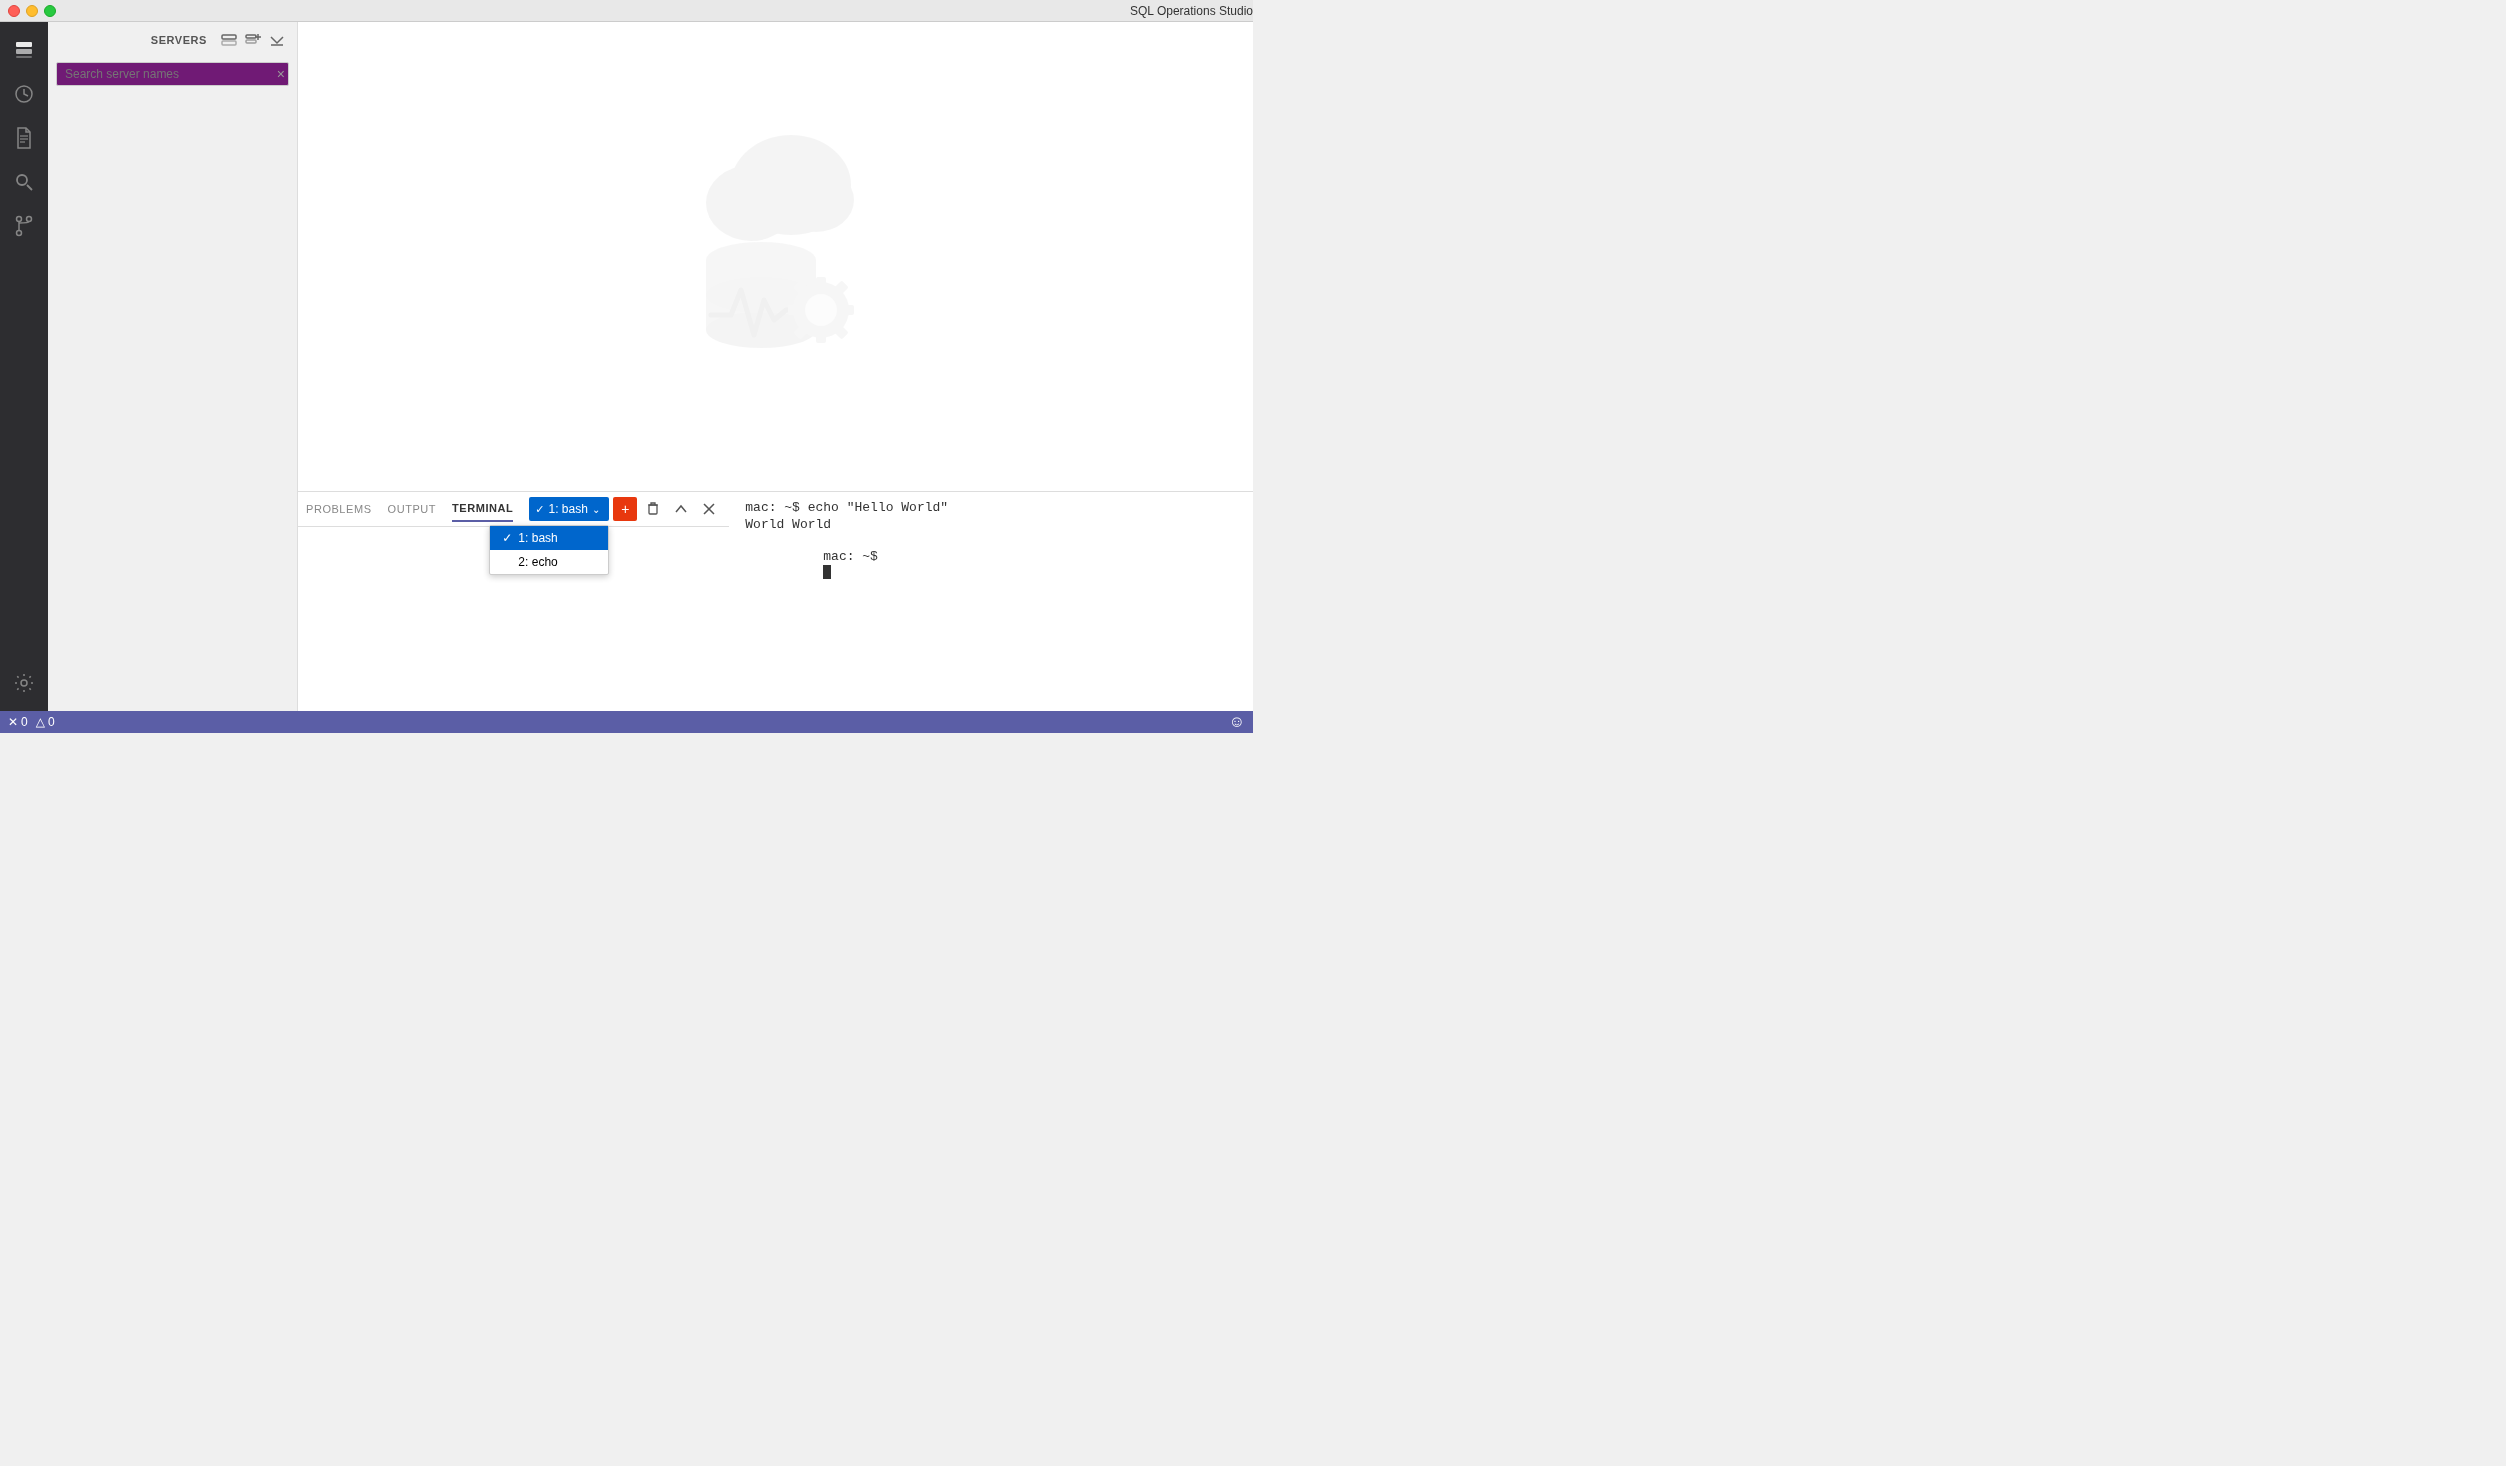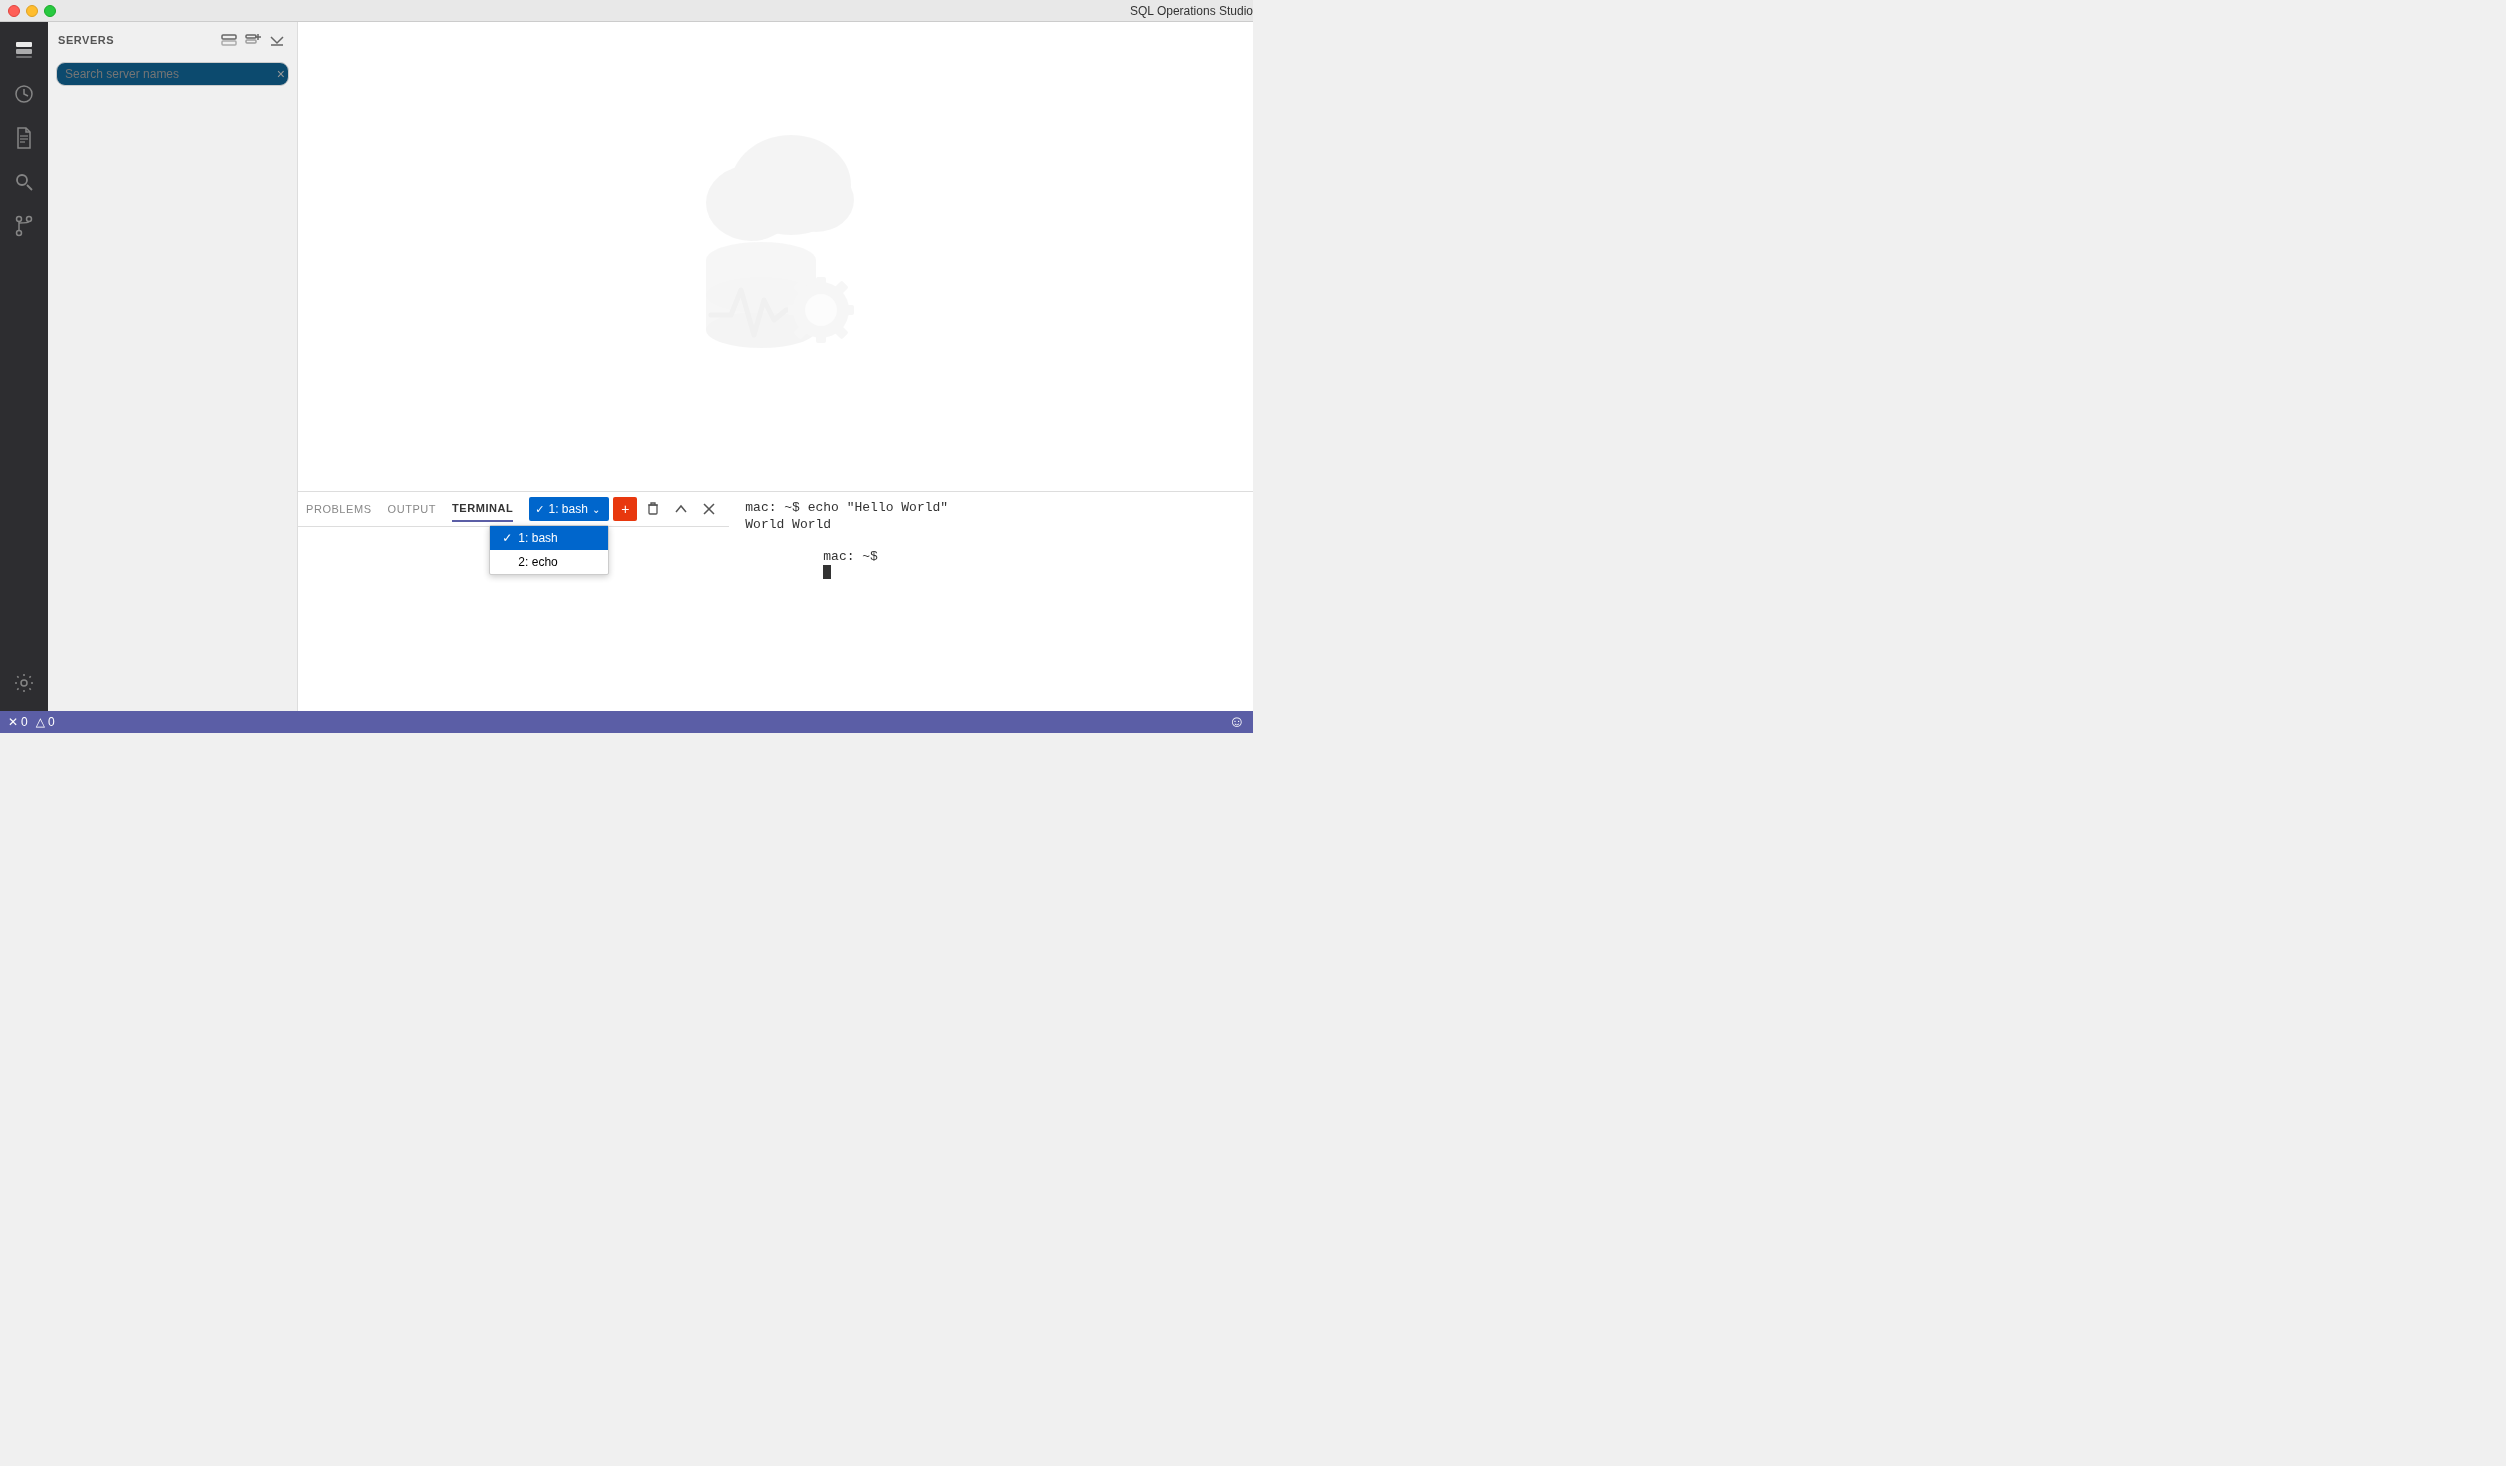--- a/index.html
+++ b/index.html
@@ -89,23 +89,24 @@
       width: 250px;
       background: #f0f0f0;
       border-right: 1px solid #ddd;
       display: flex;
       flex-direction: column;
       flex-shrink: 0;
     }
     .sidebar-header {
       display: flex;
       align-items: center;
-      justify-content: space-between;
+      justify-content: flex-end;
       padding: 8px 10px;
       height: 36px;
+      gap: 12px;
     }
     .sidebar-title {
       font-size: 11px;
       font-weight: 600;
       color: #555;
       letter-spacing: 0.05em;
       text-transform: uppercase;
     }
     .sidebar-actions {
       display: flex;
@@ -125,22 +126,22 @@
     .search-box {
       margin: 4px 8px 8px 8px;
       position: relative;
       display: flex;
       align-items: center;
     }
     .search-input {
       width: 100%;
       padding: 4px 24px 4px 8px;
       border: 1px solid #ccc;
-      border-radius: 9px;
-      background: #0c4a6e;
+      border-radius: 2px;
+      background: #701a75;
       font-size: 12px;
       color: #999;
       outline: none;
     }
     .search-clear {
       position: absolute;
       right: 4px;
       color: #999;
       cursor: pointer;
       font-size: 14px;

